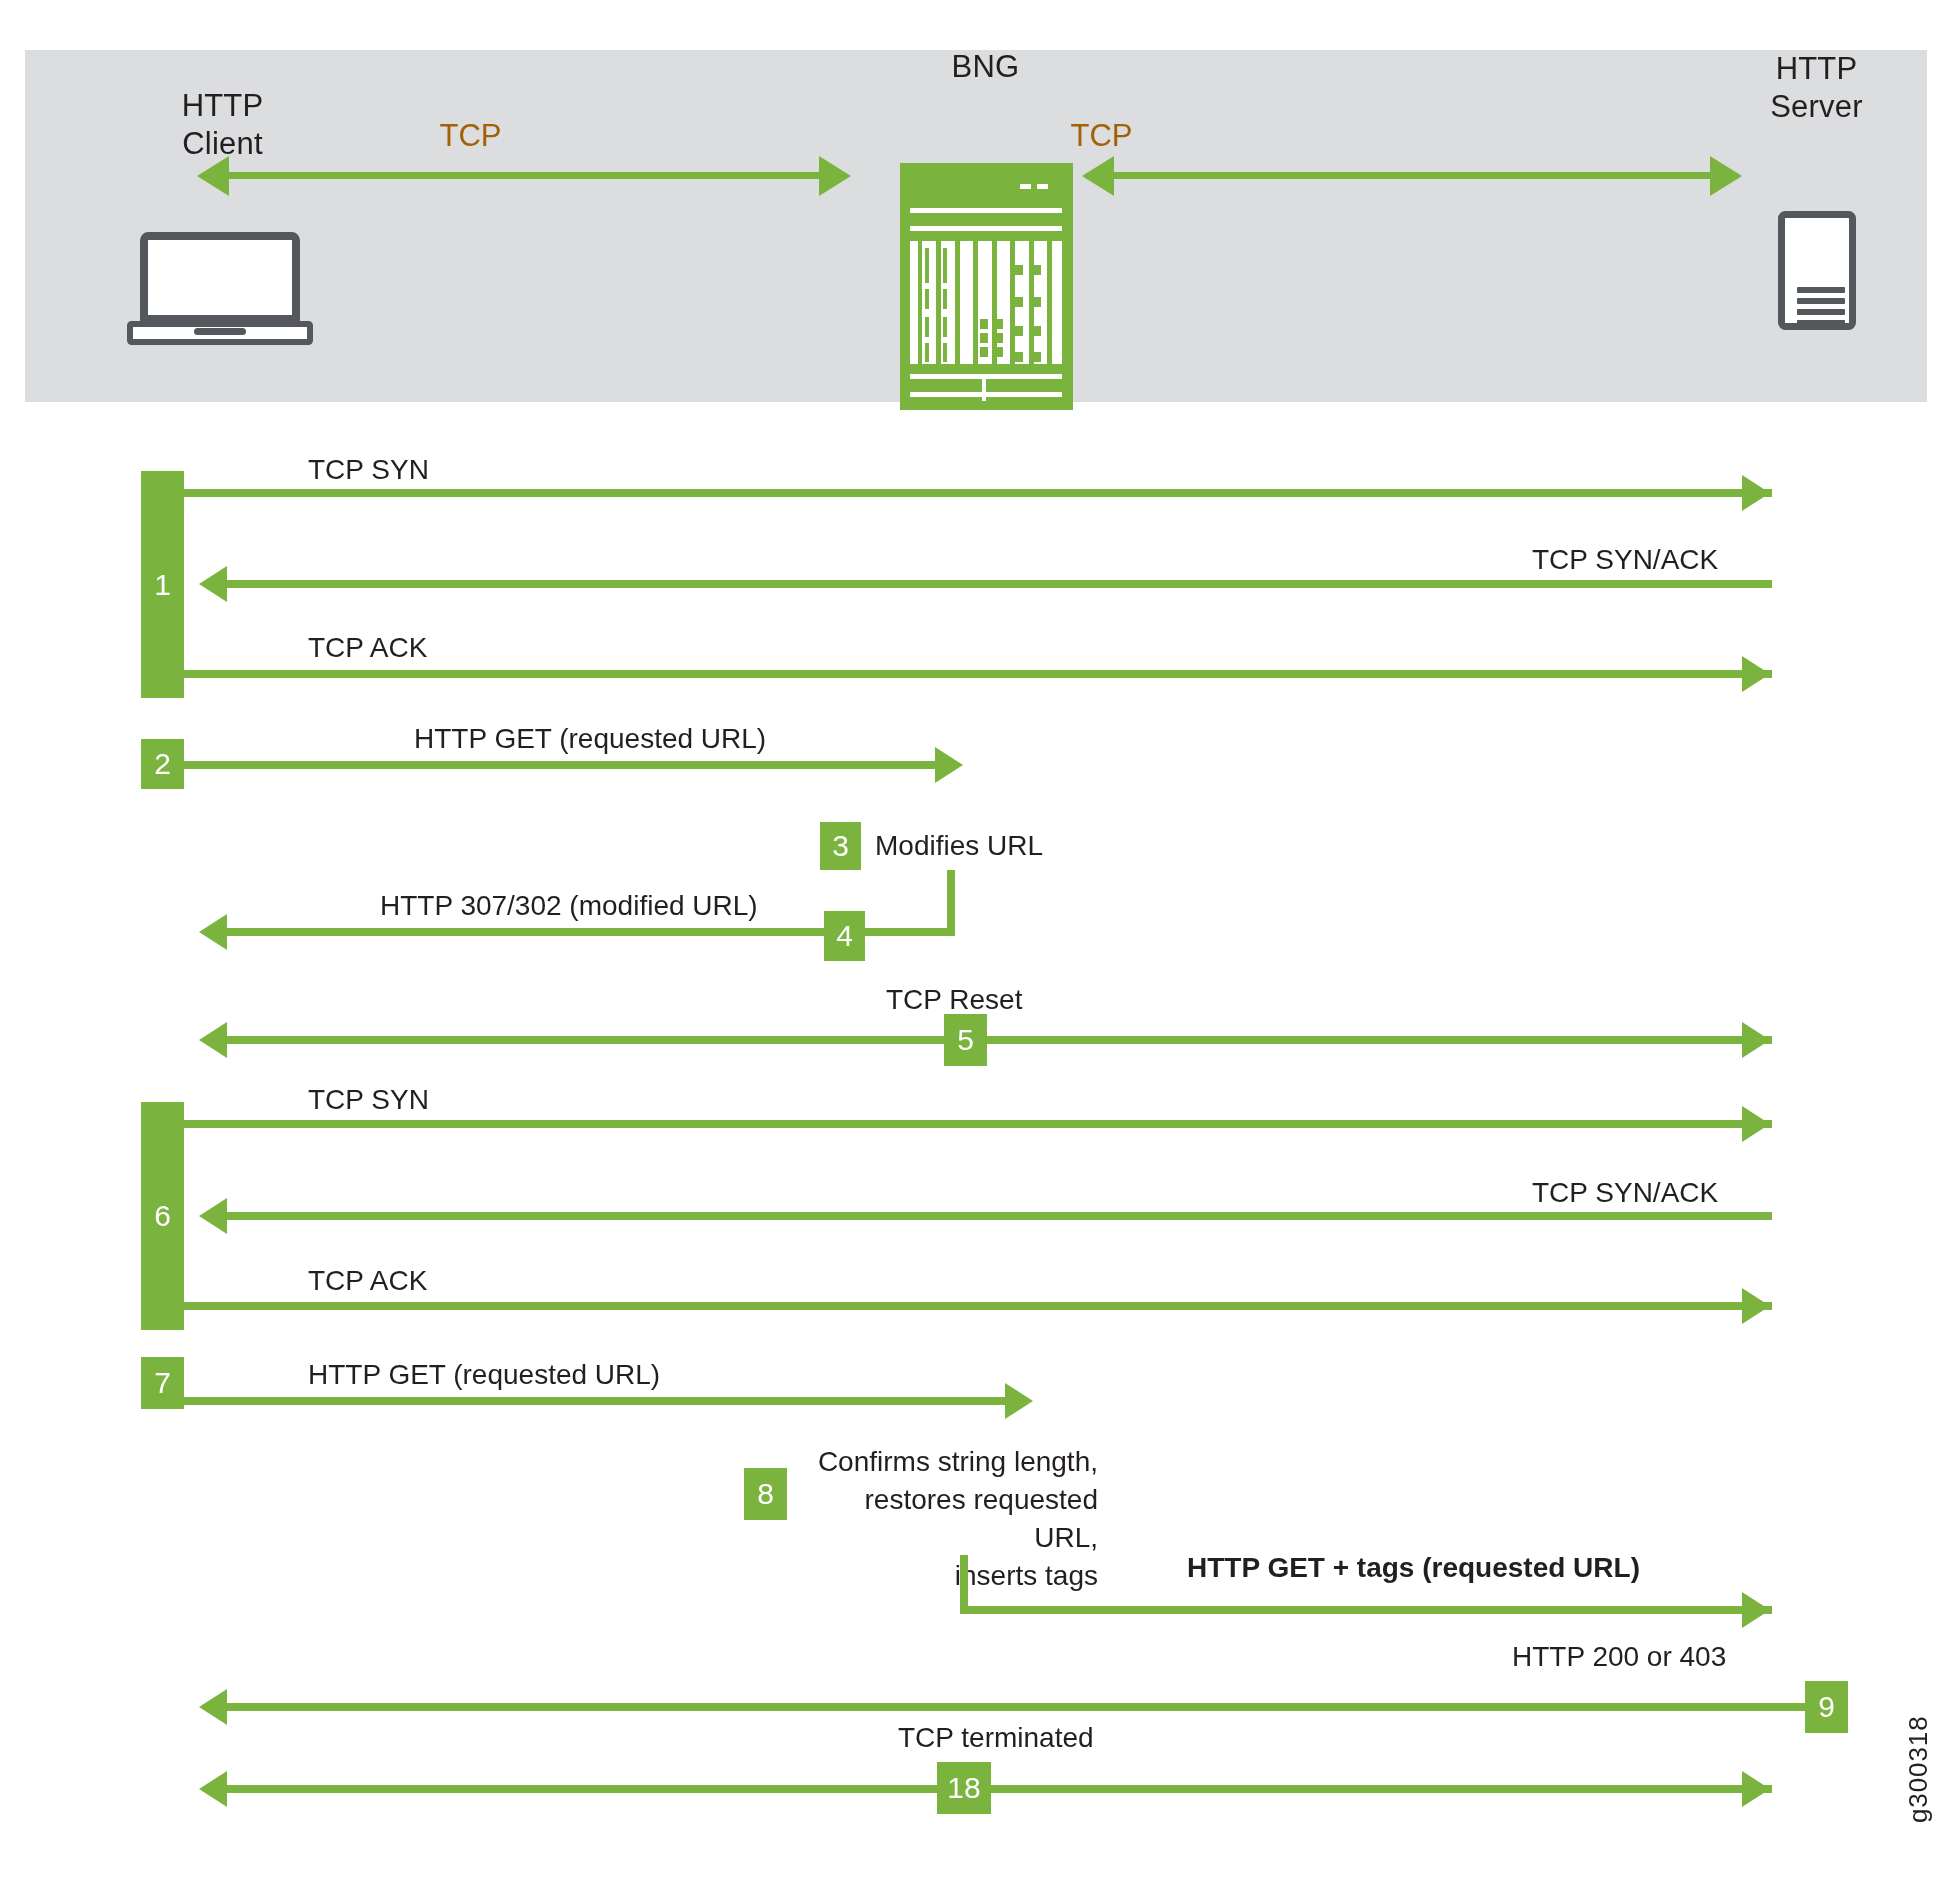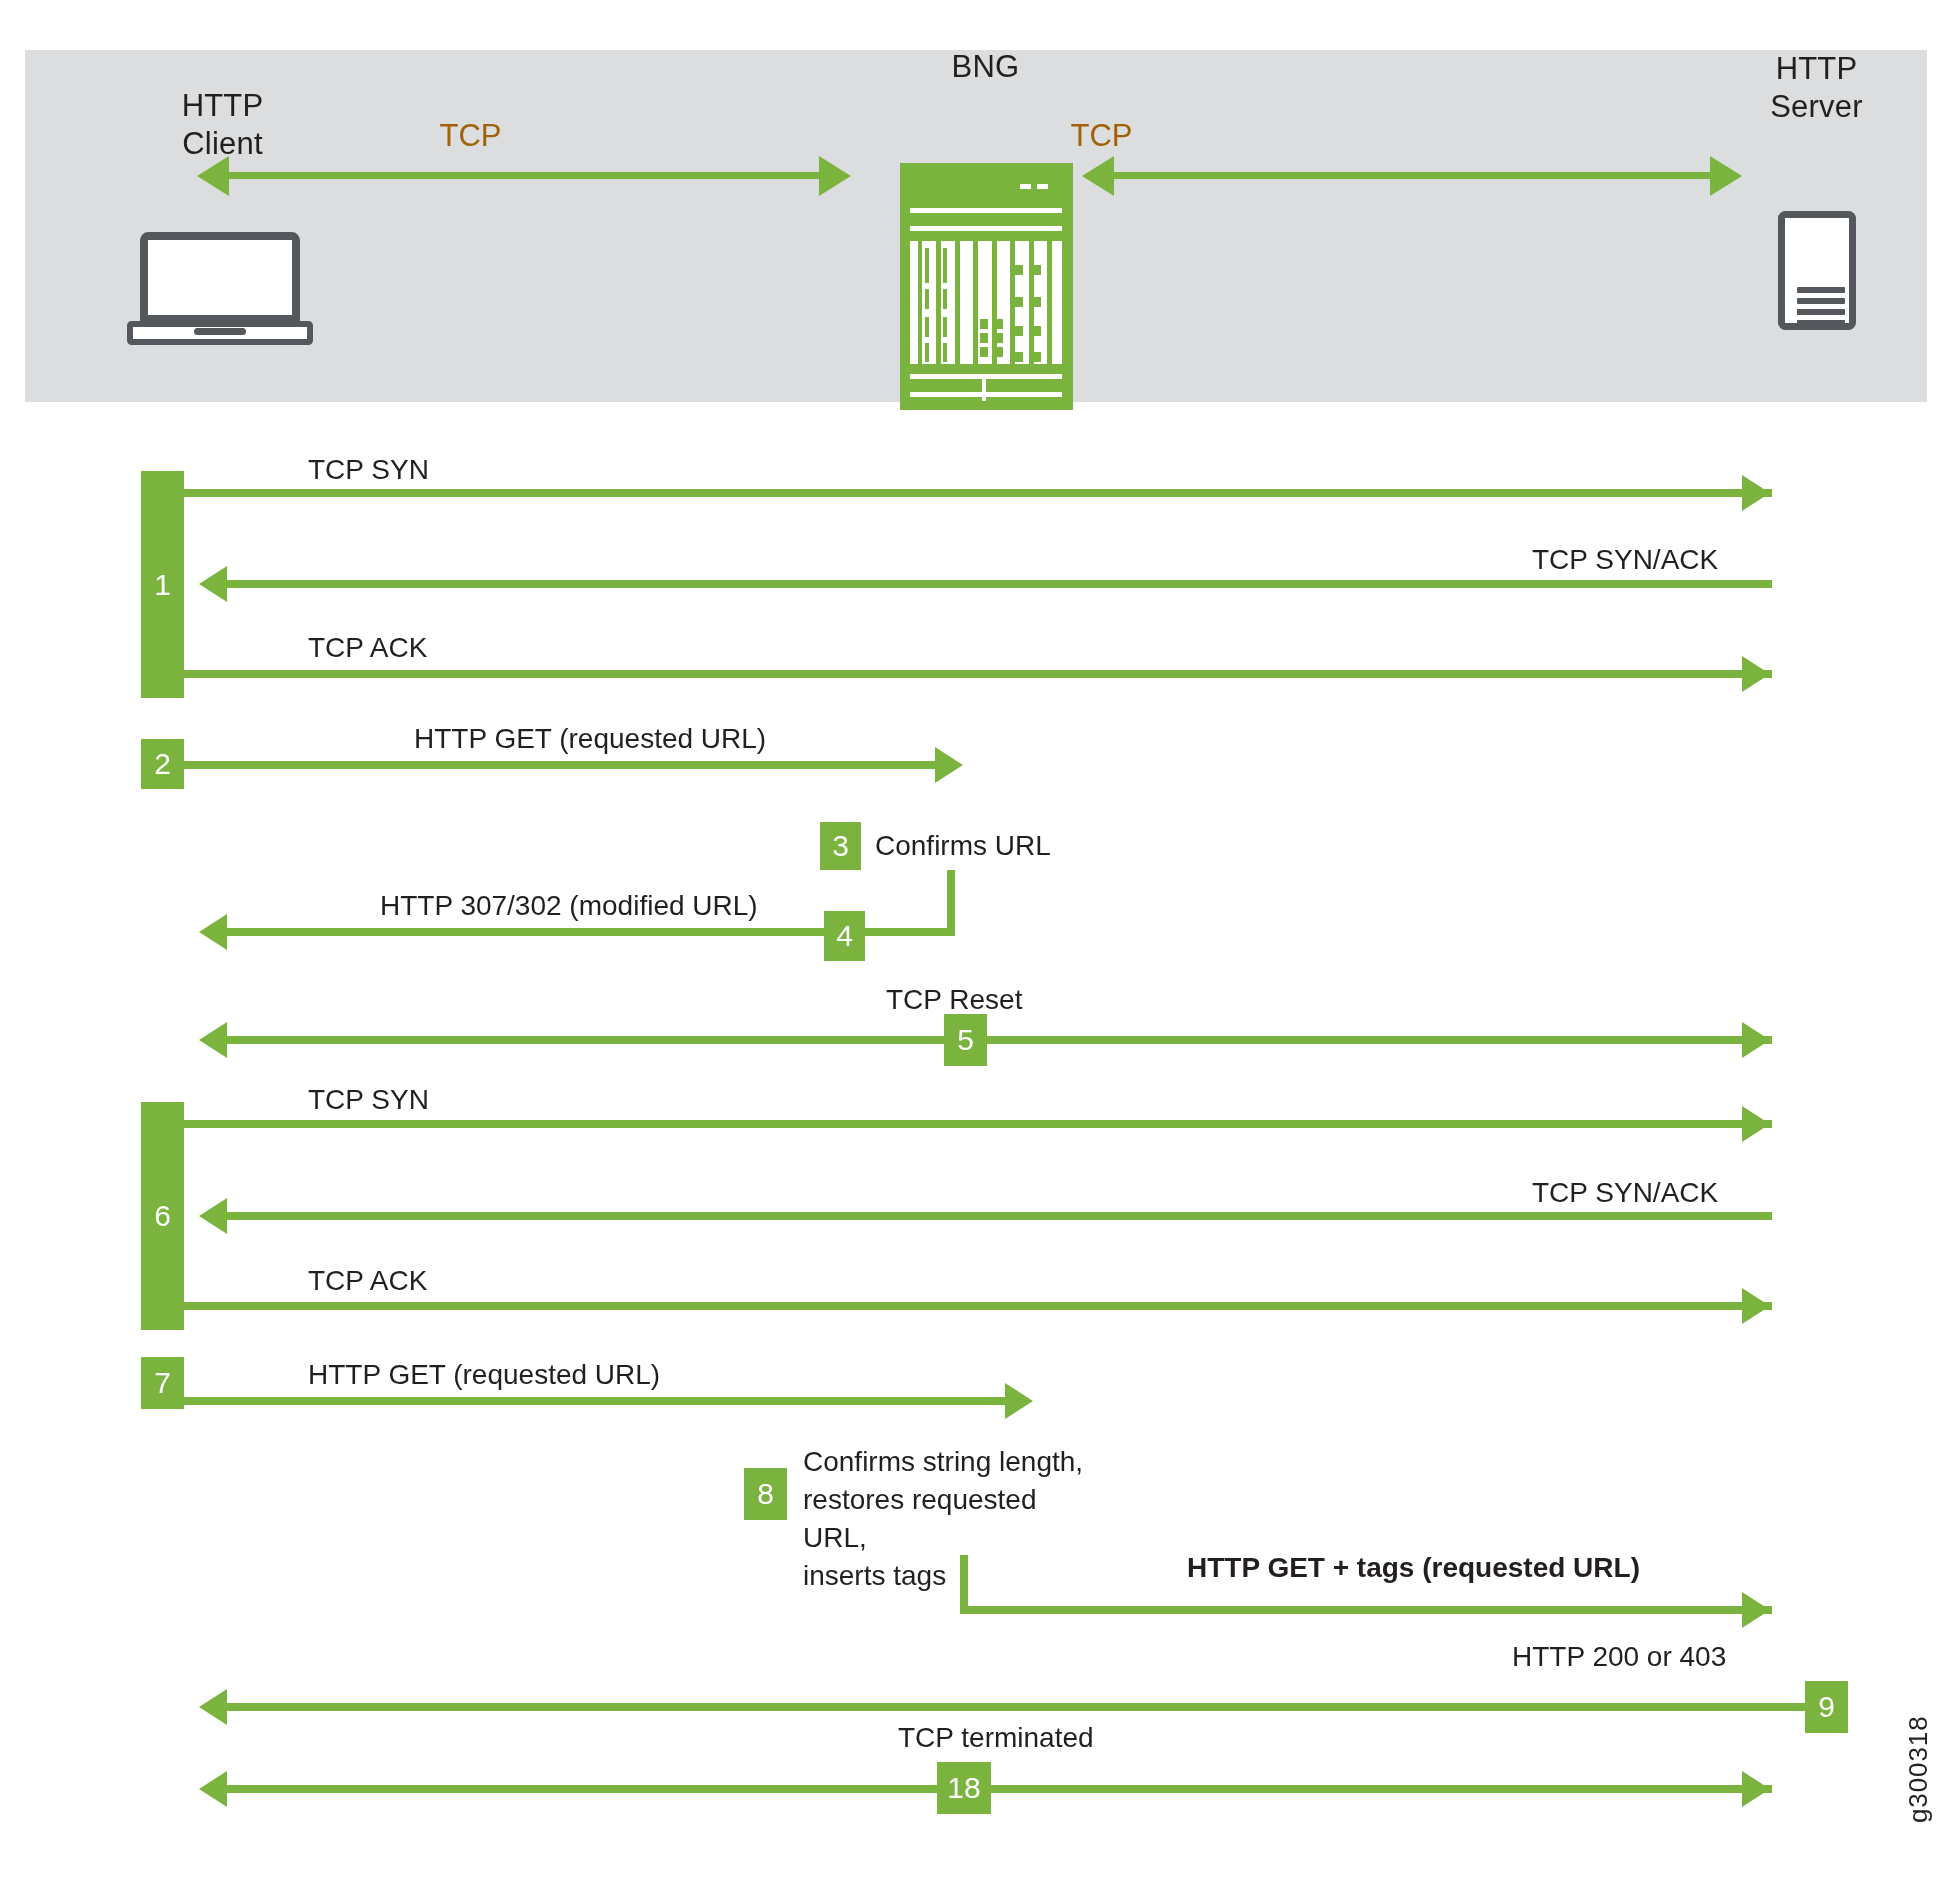--- a/index.html
+++ b/index.html
@@ -228,21 +228,21 @@
     border-right: 28px solid #7ab33e;
     z-index: 2;
   }
   .msg-label {
     position: absolute;
     font-size: 28px;
     line-height: 33px;
     color: #231f20;
     white-space: nowrap;
   }
-  .msg-label.multiline { white-space: pre-line; text-align: left; }
+  .msg-label.multiline { white-space: pre-line; text-align: right; }
 
   .watermark {
     position: absolute;
     font-size: 26px;
     color: #231f20;
     letter-spacing: 0.9px;
     transform: rotate(-90deg);
     transform-origin: left top;
     white-space: nowrap;
   }
@@ -344,21 +344,21 @@
   <div class="badge" style="left:141px; top:739px; width:43px; height:50px;">
     <span>2</span>
   </div>
   <div class="msg-label" style="left:414px; top:722px;">HTTP GET (requested URL)</div>
   <div class="msg-line" style="left:184px; top:761px; width:755px;"></div>
   <div class="head-right" style="left:935px; top:747px;"></div>
 
   <div class="badge" style="left:820px; top:822px; width:41px; height:48px;">
     <span>3</span>
   </div>
-  <div class="msg-label" style="left:875px; top:829px;">Confirms URL</div>
+  <div class="msg-label" style="left:875px; top:829px;">Modifies URL</div>
   <div class="v-connector" style="left:947px; top:870px; height:62px;"></div>
 
   <div class="badge" style="left:824px; top:911px; width:41px; height:50px;">
     <span>4</span>
   </div>
   <div class="msg-label" style="left:380px; top:889px;">HTTP 307/302 (modified URL)</div>
   <div class="msg-line" style="left:211px; top:928px; width:744px;"></div>
   <div class="head-left" style="left:199px; top:914px;"></div>
 
   <div class="msg-label" style="left:886px; top:983px;">TCP Reset</div>

